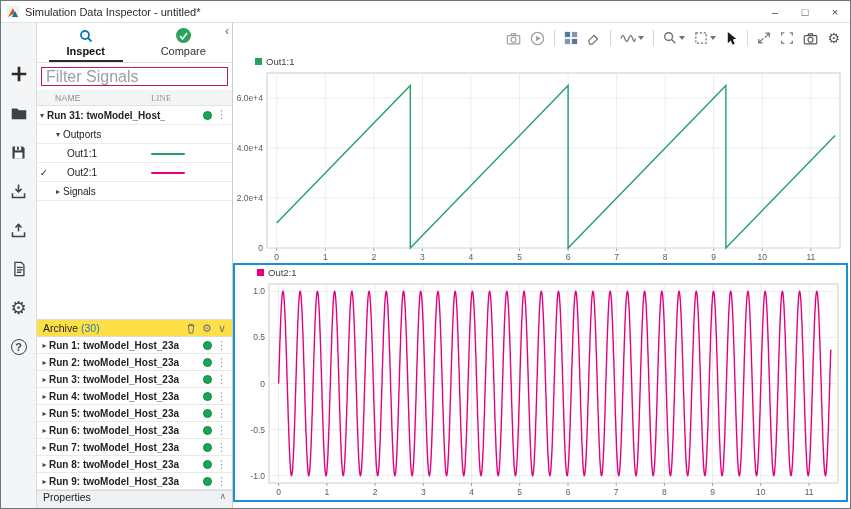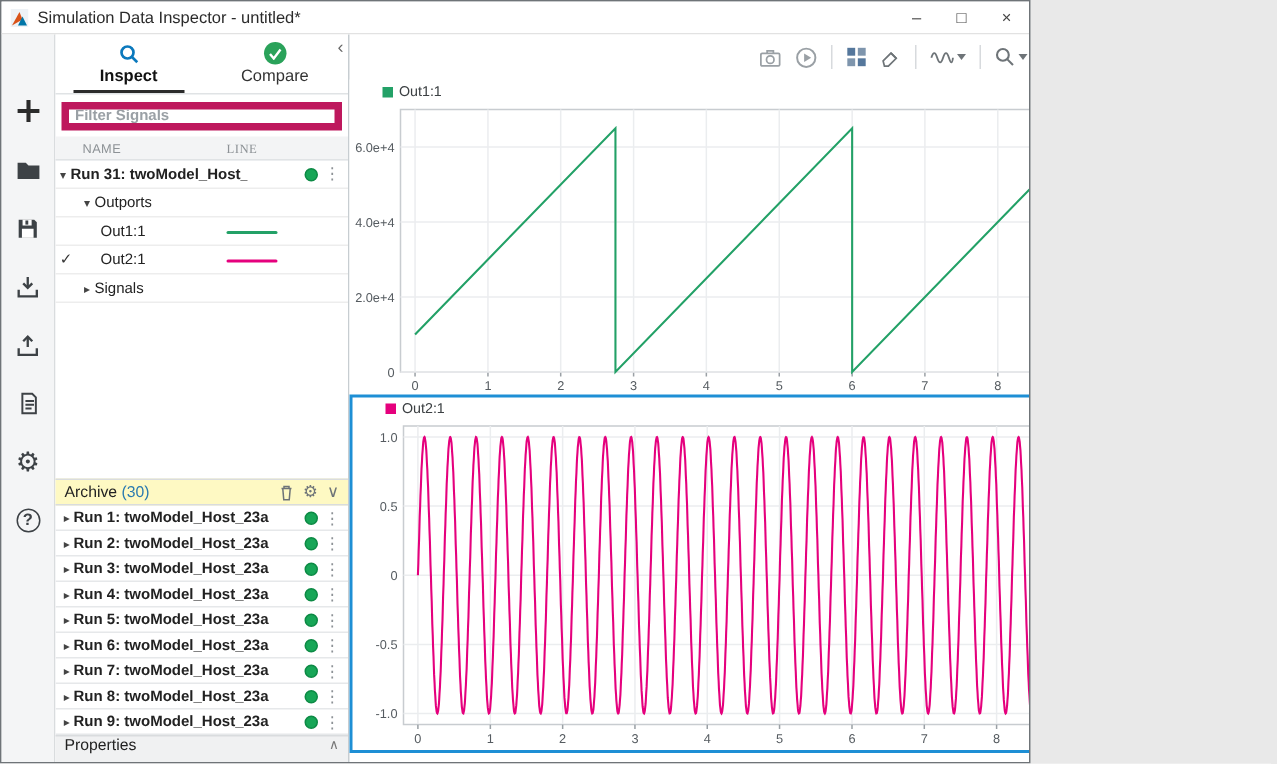--- a/index.html
+++ b/index.html
@@ -1,18 +1,18 @@
 <!DOCTYPE html>
 <html><head>
 <meta charset="utf-8">
 <style>
   *{margin:0;padding:0;box-sizing:border-box;}
   html,body{background:#e9e9e9;}
   body{font-family:"Liberation Sans",sans-serif;color:#222;}
-  .window{position:relative;width:687px;height:509px;background:#fff;border:1px solid #6f7478;overflow:hidden;}
+  .window{position:relative;width:851px;height:509px;background:#fff;border:1px solid #6f7478;overflow:hidden;}
 
   
   .titlebar{height:22px;display:flex;align-items:center;background:#fff;border-bottom:1px solid #e2e2e2;}
   .titlebar .appicon{margin:0 6px 0 6px;display:flex;}
   .titlebar .title{font-size:11px;color:#2b2b2b;flex:1;white-space:nowrap;overflow:hidden;}
   .wbtn{width:30px;height:21px;display:flex;align-items:center;justify-content:center;font-size:11px;color:#444;cursor:default;}
 
   .main{position:absolute;top:22px;left:0;right:0;bottom:0;display:flex;}
 
   
@@ -27,40 +27,40 @@
   .tabs{height:40px;display:flex;border-bottom:1px solid #e0e3e5;position:relative;}
   .tab{flex:1;display:flex;flex-direction:column;align-items:center;justify-content:center;gap:2px;position:relative;}
   .tab .tlabel{font-size:11px;color:#333;}
   .tab.active .tlabel{font-weight:bold;color:#111;}
   .tab.active::after{content:"";position:absolute;left:12px;right:12px;bottom:0;height:2px;background:#2b2b2b;}
   .collapse{position:absolute;right:3px;top:2px;font-size:12px;color:#666;line-height:12px;}
   .checkicon{width:15px;height:15px;border-radius:50%;background:#2aa25a;display:flex;align-items:center;justify-content:center;}
   .checkicon svg{display:block;}
 
   .filterwrap{padding:4px;}
-  .filterwrap input{width:100%;height:19px;border:5px solid #be185d;font-size:10px;padding:0 4px;color:#333;font-family:"Liberation Sans",sans-serif;font-weight:bold;}
+  .filterwrap input{width:100%;height:19px;border:1px solid #be185d;font-size:16px;padding:0 4px;color:#333;font-family:"Liberation Sans",sans-serif;}
   .filterwrap input::placeholder{color:#9aa0a5;}
 
   .theader{height:16px;background:#f3f4f5;border-bottom:1px solid #e0e3e5;position:relative;font-size:8.5px;color:#8d9296;letter-spacing:.3px;}
   .theader .c1{position:absolute;left:18px;top:3px;}
   .theader .c2{position:absolute;left:114px;top:3px;font-family:Liberation Serif, serif;}
 
   .srow{height:19px;border-bottom:1px solid #ededed;position:relative;font-size:10px;display:flex;align-items:center;}
   .tri{width:10px;text-align:center;color:#444;font-size:8px;}
   .srow .rlabel{white-space:nowrap;overflow:hidden;max-width:118px;}
   .bold{font-weight:bold;}
   .dot{position:absolute;right:20px;top:5px;width:9px;height:9px;border-radius:50%;background:#17a657;border:1px solid #0d8a45;}
   .kebab{position:absolute;right:5px;top:2px;color:#8d9296;font-size:11px;}
   .ind1{padding-left:16px;}
   .checkcell{width:14px;text-align:center;color:#333;font-size:10px;}
   .linesample{position:absolute;left:114px;top:9px;width:34px;height:2px;border-radius:1px;}
 
   .spacer{flex:1;}
 
-  .archhead{height:18px;background:#fef9c3;border-top:1px solid #d9dcde;border-bottom:1px solid #d9dcde;display:flex;align-items:center;font-size:10.5px;padding-left:6px;gap:3px;}
+  .archhead{height:18px;background:#fde047;border-top:1px solid #d9dcde;border-bottom:1px solid #d9dcde;display:flex;align-items:center;font-size:10.5px;padding-left:6px;gap:3px;}
   .archhead .atitle{color:#222;}
   .archhead .acount{color:#2a7ab0;}
   .archtools{margin-left:auto;display:flex;align-items:center;gap:6px;padding-right:6px;color:#6e7478;}
   .archtools .g{font-size:11px;line-height:11px;}
   .archlist{height:153px;overflow:hidden;}
   .arow{height:17px;border-bottom:1px solid #e6e8ea;position:relative;font-size:10px;display:flex;align-items:center;}
   .arow .tri{width:12px;padding-left:3px;}
   .arow .dot{top:4px;}
   .arow .rlabel{font-weight:bold;}
 

